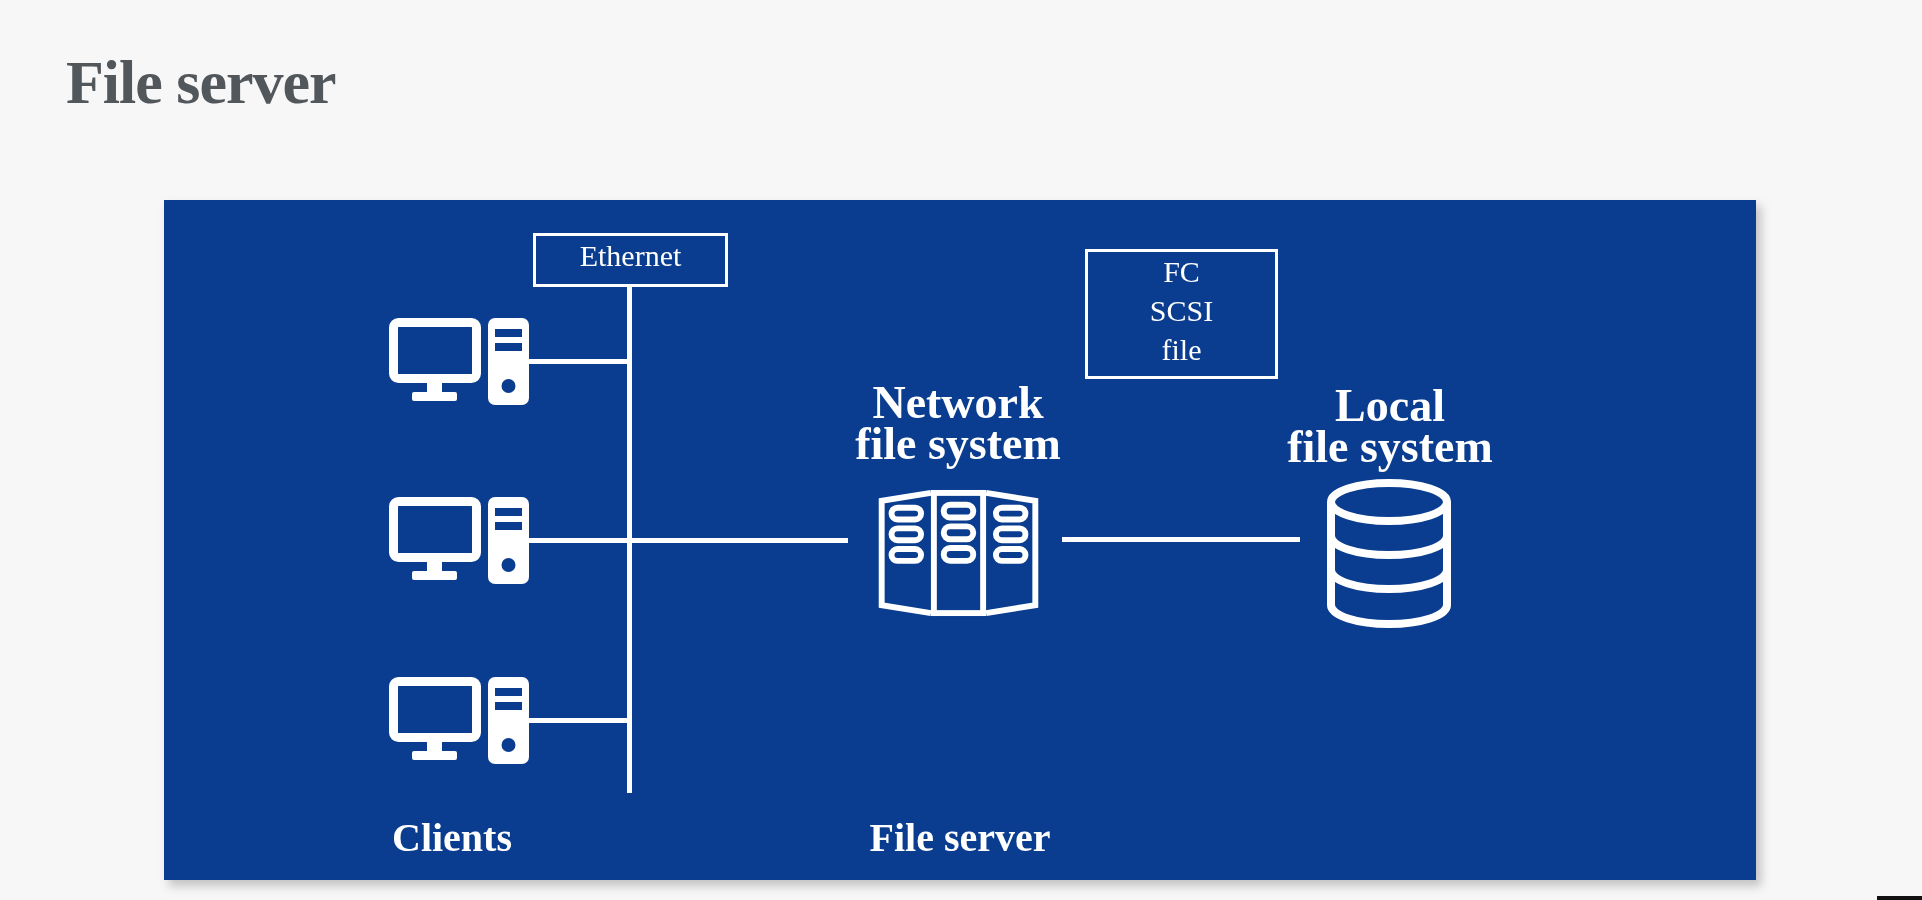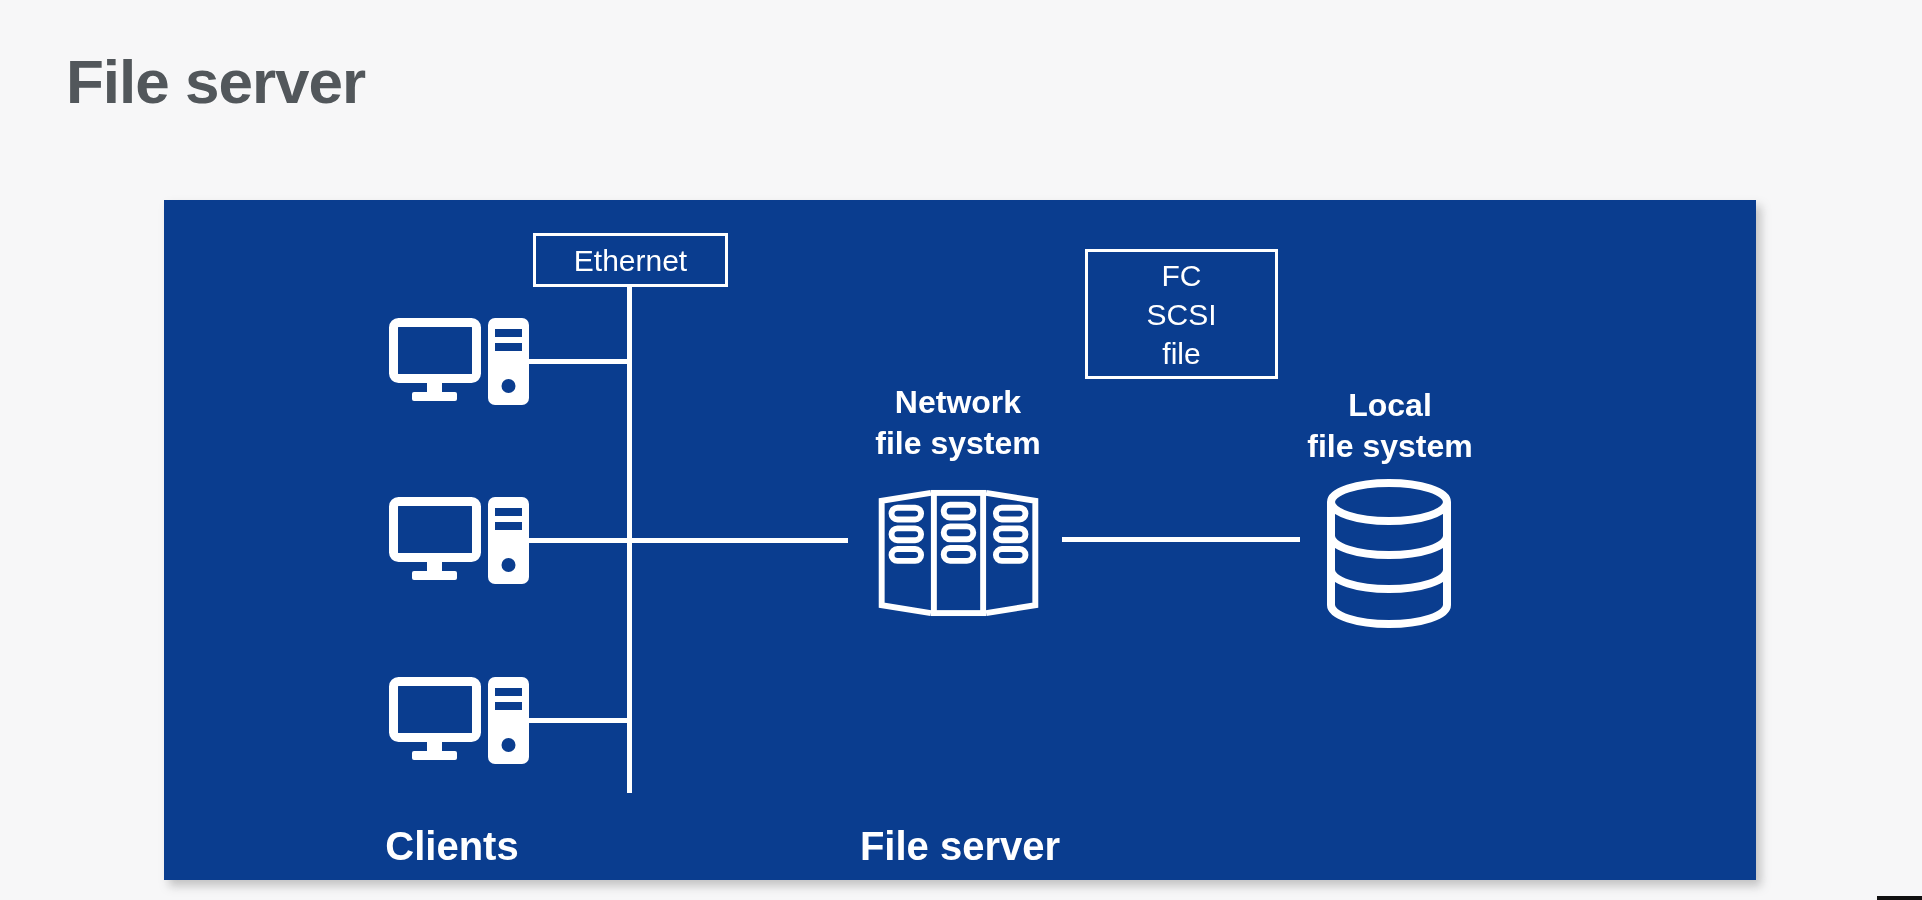--- a/index.html
+++ b/index.html
@@ -8,41 +8,41 @@
     --title-gray: #52575b;
     --line-white: #ffffff;
   }
   * { margin: 0; padding: 0; box-sizing: border-box; }
   html, body {
     width: 1922px; height: 900px;
     background: var(--background);
     font-family: "Liberation Sans", "DejaVu Sans", sans-serif;
     overflow: hidden;
   }
-  .stage { position: relative; width: 1724px; height: 900px; }
+  .stage { position: relative; width: 1724px; height: 900px; font-family: Liberation Serif, serif; }
 
   .page-title {
     position: absolute; left: 66px; top: 48px;
     font-size: 62px; font-weight: bold; line-height: 1.1;
     color: var(--title-gray); letter-spacing: -1px;
   }
 
   .panel {
     position: absolute; left: 164px; top: 200px;
     width: 1592px; height: 680px;
     background: var(--panel-blue);
     box-shadow: 5px 6px 9px rgba(130,130,130,0.45);
   }
 
   .label-box {
     position: absolute;
     border: 3px solid var(--line-white);
     color: var(--line-white);
     display: flex; flex-direction: column;
-    align-items: center; justify-content: center;
+    align-items: center; justify-content: flex-start;
     text-align: center;
     font-size: 30px; line-height: 39px;
   }
   .ethernet-box { left: 369px; top: 33px; width: 195px; height: 54px; }
   .protocol-box { left: 921px; top: 49px; width: 193px; height: 130px; }
 
   .line { position: absolute; background: var(--line-white); }
   .bus-v   { left: 463px; top: 87px;  width: 5px;  height: 506px; }
   .conn-1  { left: 362px; top: 159px; width: 106px; height: 5px; }
   .conn-2  { left: 362px; top: 338px; width: 322px; height: 5px; }
@@ -54,33 +54,32 @@
   .client-1 { top: 118px; }
   .client-2 { top: 297px; }
   .client-3 { top: 477px; }
   .server-icon  { left: 706px;  top: 288px; width: 177px; height: 130px; }
   .storage-icon { left: 1161px; top: 278px; width: 128px; height: 150px; }
 
   .node-label {
     position: absolute; top: 182px;
     transform: translateX(-50%);
     color: var(--line-white); text-align: center;
-    font-size: 32px; font-weight: bold; line-height: 41px;
+    font-size: 46px; font-weight: bold; line-height: 41px;
     white-space: nowrap;
   }
   .network-label { left: 794px; }
   .local-label   { left: 1226px; top: 185px; }
 
   .caption {
     position: absolute; top: 616px;
     transform: translateX(-50%);
     color: var(--line-white); text-align: left;
     font-size: 40px; font-weight: bold; line-height: 1.1;
     white-space: nowrap;
-    margin-top: 8px;
   }
   .caption-clients { left: 288px; }
   .caption-server  { left: 796px; }
   .caption-storage { left: 1256px; }
 
   .blue-fill { fill: var(--panel-blue); }
   .stroke-w  { stroke: var(--line-white); fill: none; }
 
   .edge-artifact {
     position: absolute; left: 1877px; top: 896px;

